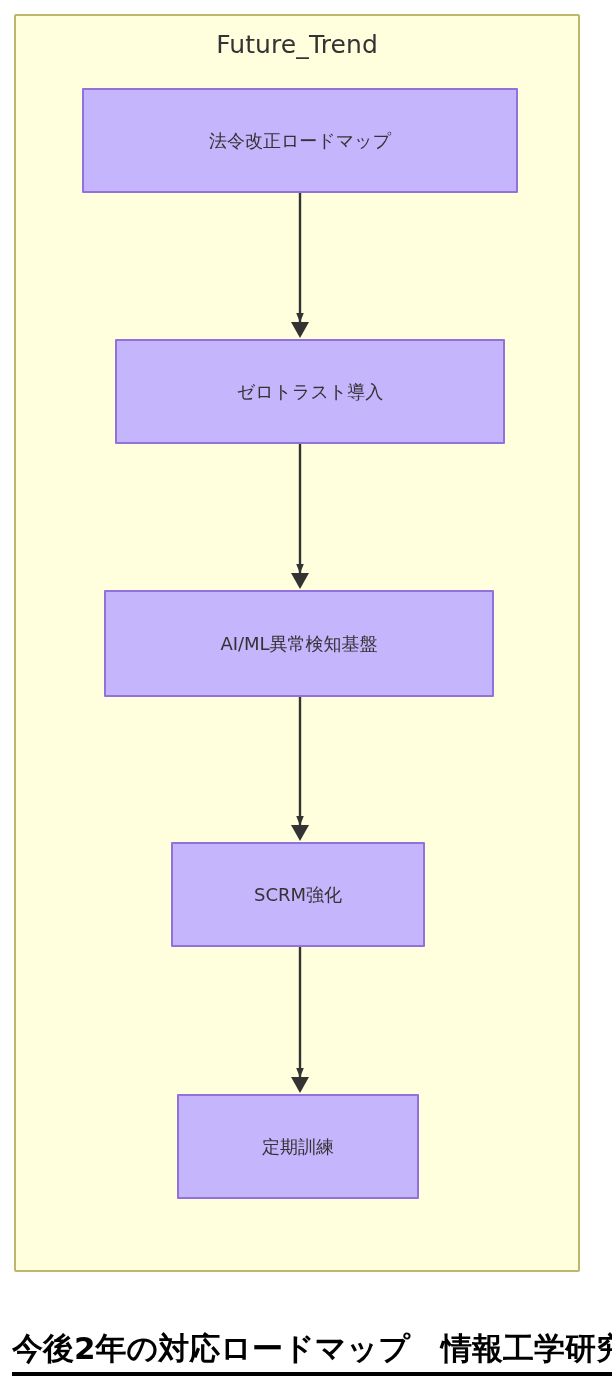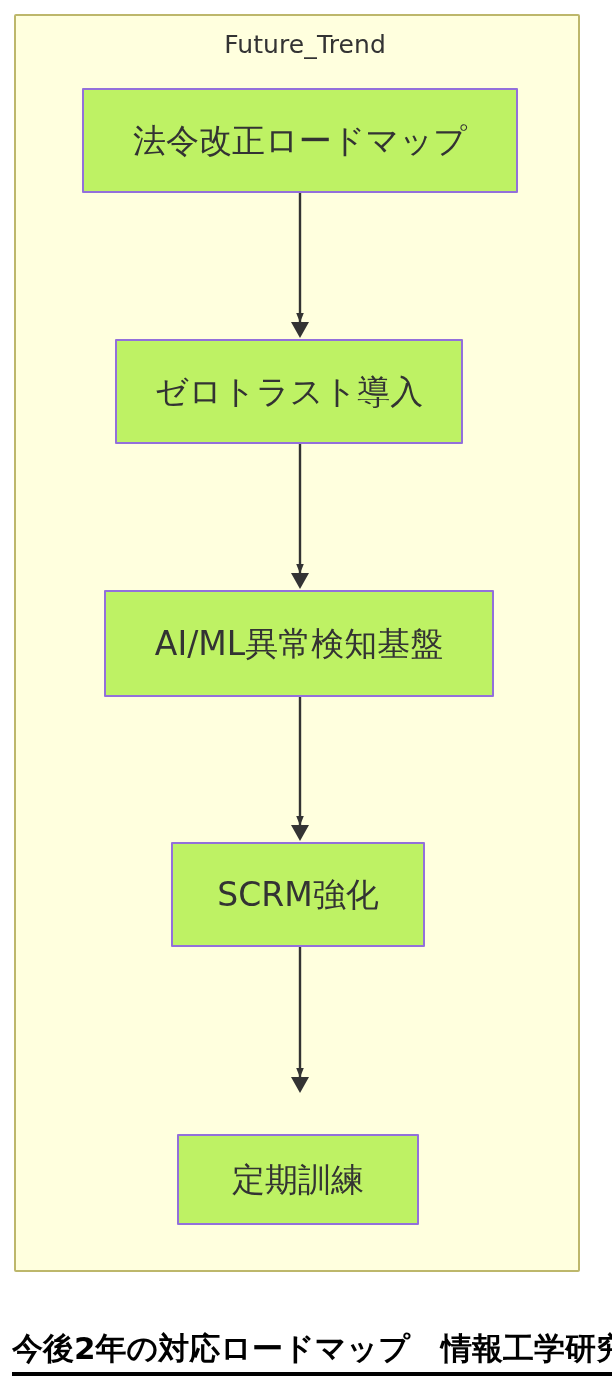--- a/index.html
+++ b/index.html
@@ -42,45 +42,44 @@
     position: absolute;
     left: 0;
     top: 14px;
     width: 100%;
     text-align: center;
     font-size: 25px;
     line-height: 30px;
     color: #333333;
     letter-spacing: 0.1px;
     white-space: nowrap;
-    padding-left: 8px;
   }
 
   
   .node {
     position: absolute;
     box-sizing: border-box;
-    background: #bef264;
+    background: #c4b5fd;
     border: 2px solid #9370db;
     border-radius: 1px;
     display: flex;
     align-items: center;
     justify-content: center;
     color: #333333;
-    font-size: 33px;
+    font-size: 18px;
     line-height: 1.2;
     text-align: center;
     white-space: nowrap;
   }
 
   #node-roadmap  { left: 82px;  top: 88px;   width: 436px; height: 105px; }
-  #node-zerotrust{ left: 115px; top: 339px;  width: 348px; height: 105px; }
+  #node-zerotrust{ left: 115px; top: 339px;  width: 390px; height: 105px; }
   #node-aiml     { left: 104px; top: 590px;  width: 390px; height: 107px; }
   #node-scrm     { left: 171px; top: 842px;  width: 254px; height: 105px; }
-  #node-training { left: 177px; top: 1094px; width: 242px; height: 91px; margin-top: 40px; }
+  #node-training { left: 177px; top: 1094px; width: 242px; height: 105px; }
 
   
   #edges-layer {
     position: absolute;
     left: 0;
     top: 0;
     width: 612px;
     height: 1290px;
     pointer-events: none;
   }

